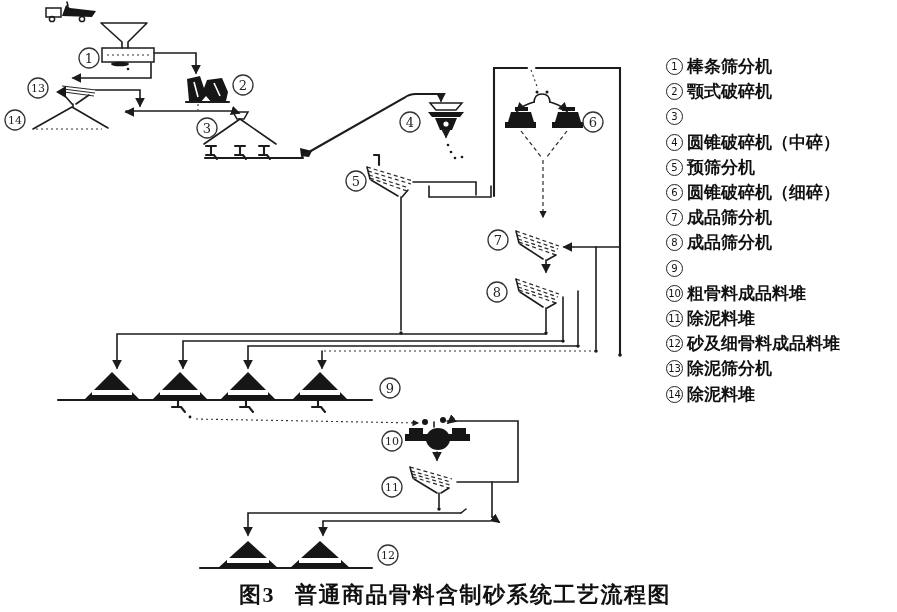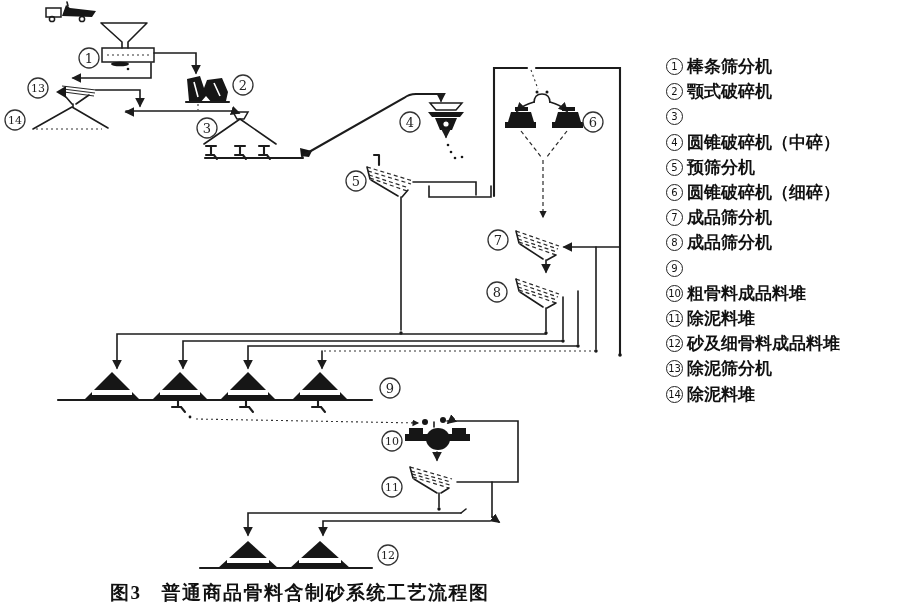--- a/index.html
+++ b/index.html
@@ -7,22 +7,22 @@
         font-family:"Liberation Serif",serif;color:#1c1c1c;}
   #flow-svg{position:absolute;left:0;top:0;}
   
   .legend{position:absolute;left:666px;top:54px;width:228px;}
   .legend-item{height:25.2px;display:flex;align-items:center;
                font-size:17px;font-weight:bold;color:#111;white-space:nowrap;}
   .lnum{flex:none;width:15px;height:15px;border:1.4px solid #222;border-radius:50%;
         display:inline-flex;align-items:center;justify-content:center;
         font:10px "DejaVu Sans",sans-serif;font-weight:normal;margin-right:4px;color:#111;}
   
-  .caption{position:absolute;left:110px;width:690px;top:580px;
-           font-size:19px;font-weight:bold;letter-spacing:1.5px;color:#111;}
+  .caption{position:absolute;left:110px;width:690px;top:580px;text-align:center;
+           font-size:22px;font-weight:bold;letter-spacing:1.5px;color:#111;}
   .caption .fig{margin-right:20px;}
   
   .s{stroke:#1c1c1c;stroke-width:1.6;fill:none;stroke-linecap:round;}
   .s2{stroke:#1c1c1c;stroke-width:2.1;fill:none;stroke-linecap:round;}
   .thin{stroke:#2a2a2a;stroke-width:1.1;fill:none;}
   .dk{stroke:#2a2a2a;stroke-width:1.2;fill:none;stroke-dasharray:4 3;}
   .dot{stroke:#333;stroke-width:1.1;fill:none;stroke-dasharray:2 3;}
   .f{fill:#161616;stroke:none;}
   .o{fill:none;stroke:#1c1c1c;stroke-width:1.5;}
   .nodetext{font:13px "DejaVu Serif",serif;fill:#222;text-anchor:middle;}

